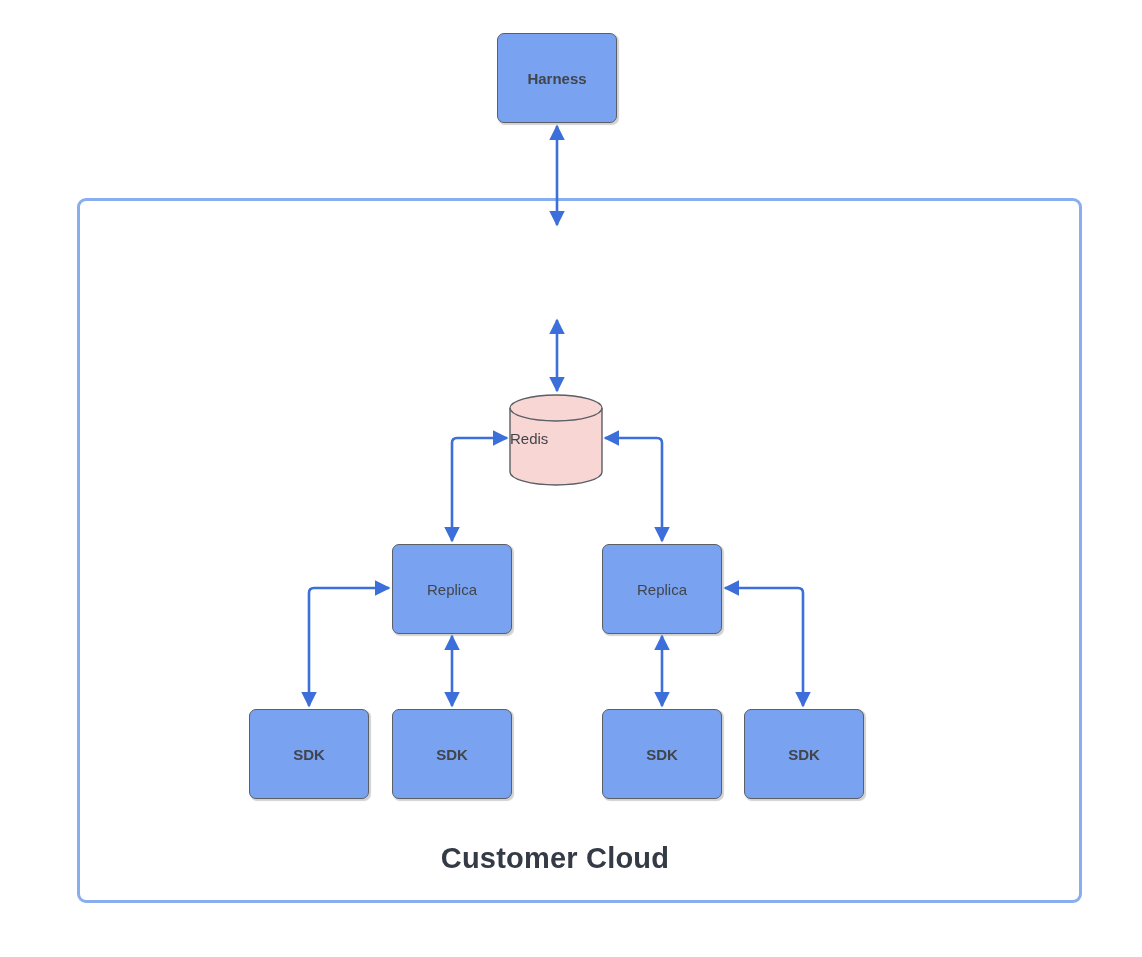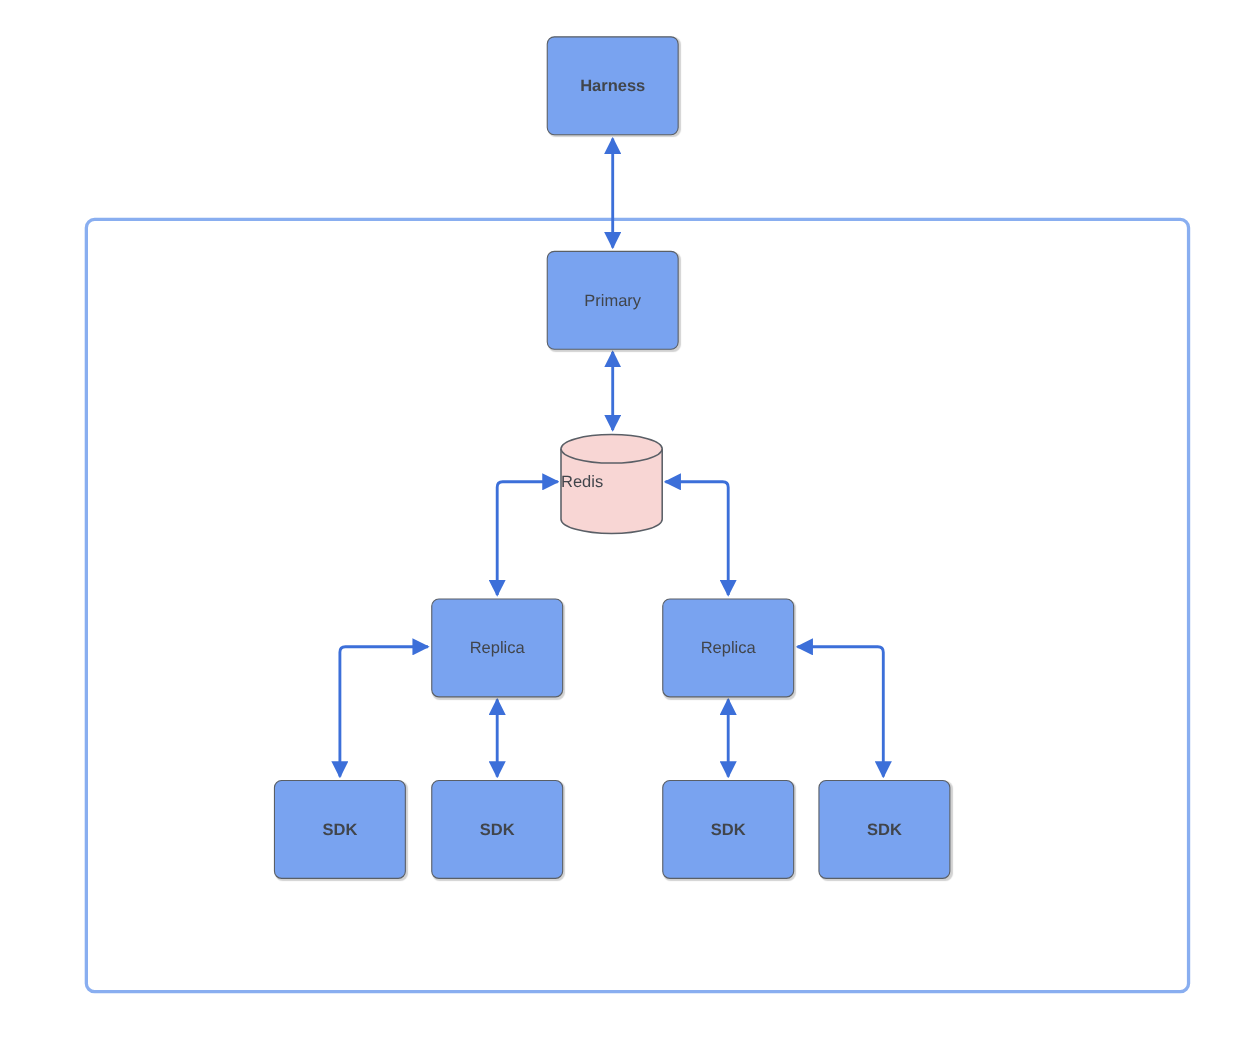--- a/index.html
+++ b/index.html
@@ -126,23 +126,20 @@
 
     <path class="wire" d="M309 706 L309 593 Q309 588 314 588 L389 588" marker-start="url(#ah)" marker-end="url(#ah)"></path>
 
     <path class="wire" d="M803 706 L803 593 Q803 588 798 588 L725 588" marker-start="url(#ah)" marker-end="url(#ah)"></path>
   </svg>
 
   <div class="node bold node-harness">
     <span>Harness</span>
   </div>
 
-  <div class="node node-primary">
-    <span>Primary</span>
-  </div>
 
   <div class="redis-label">Redis</div>
 
   <div class="node node-replica-left">
     <span>Replica</span>
   </div>
 
   <div class="node node-replica-right">
     <span>Replica</span>
   </div>
@@ -156,14 +153,15 @@
   </div>
 
   <div class="node bold node-sdk-3">
     <span>SDK</span>
   </div>
 
   <div class="node bold node-sdk-4">
     <span>SDK</span>
   </div>
 
+  <div class="container-title">Customer Cloud</div>
 
 </div>
 
 </body></html>

